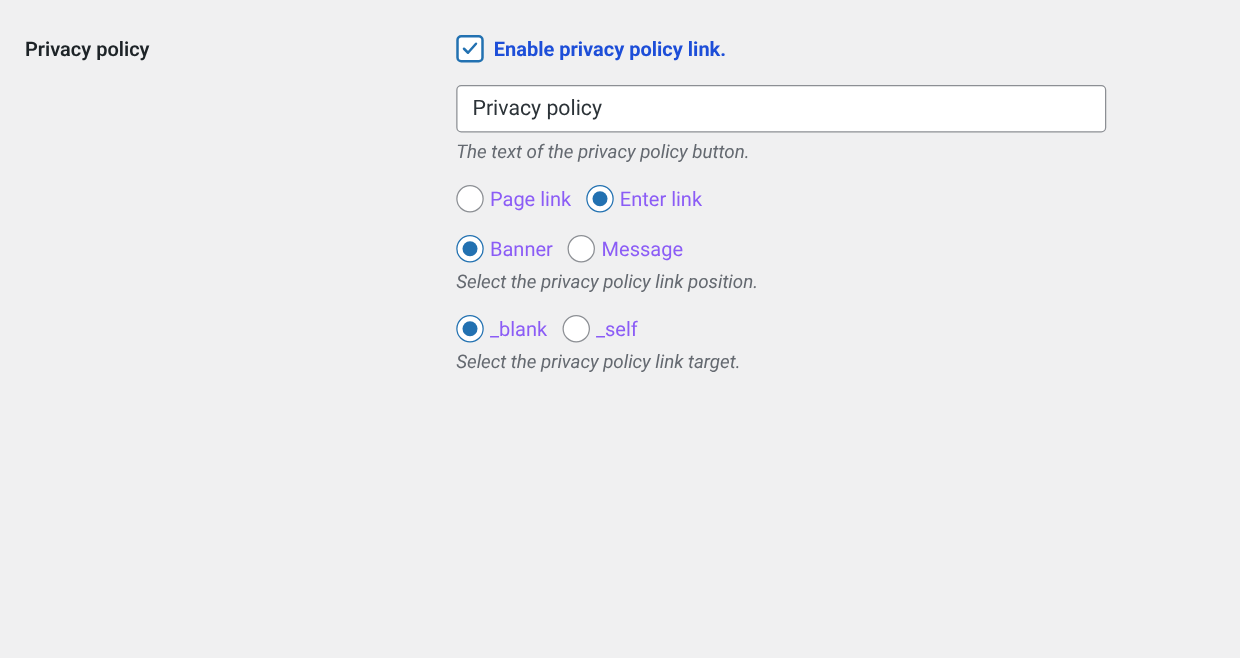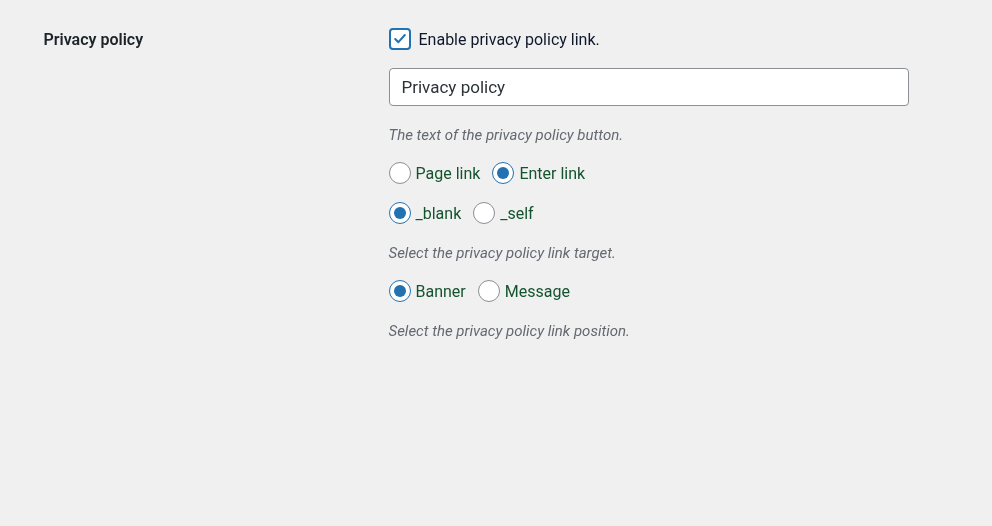--- a/index.html
+++ b/index.html
@@ -10,21 +10,20 @@
     body {
       font-family: -apple-system, BlinkMacSystemFont, "Segoe UI", Roboto, sans-serif;
       font-size: 15px;
       color: #1d2327;
       background: #f0f0f1;
       padding: 28px 20px;
     }
     .form-row {
       display: flex;
       align-items: flex-start;
-      justify-content: center;
     }
     .label-col {
       width: 345px;
       flex-shrink: 0;
       font-weight: 600;
       font-size: 16px;
       padding-top: 2px;
       color: #1d2327;
     }
     .field-col {
@@ -32,21 +31,22 @@
       max-width: 560px;
     }
     .field-block {
       margin-bottom: 18px;
     }
     .checkbox-row {
       display: flex;
       align-items: center;
       gap: 8px;
       font-size: 16px;
-      color: #0f172a;
+      color: #1d4ed8;
+      font-weight: bold;
     }
     .checkbox {
       width: 22px;
       height: 22px;
       border: 2px solid #2271b1;
       border-radius: 4px;
       display: inline-flex;
       align-items: center;
       justify-content: center;
       background: #fff;
@@ -64,28 +64,28 @@
       border: 1px solid #8c8f94;
       border-radius: 4px;
       background: #fff;
       color: #2c3338;
       font-family: inherit;
     }
     .description {
       font-style: italic;
       color: #646970;
       font-size: 15px;
-      margin-top: 20px;
+      margin-top: 6px;
     }
     .radio-group {
       display: flex;
       align-items: center;
       gap: 6px;
       font-size: 16px;
-      color: #14532d;
+      color: #8b5cf6;
     }
     .radio-item {
       display: inline-flex;
       align-items: center;
       gap: 5px;
       margin-right: 6px;
     }
     .radio {
       width: 22px;
       height: 22px;
@@ -144,38 +144,38 @@
           <span>Enter link</span>
         </label>
       </div>
     </div>
 
 
     <div class="field-block">
       <div class="radio-group">
         <label class="radio-item">
           <span class="radio checked"></span>
+          <span>Banner</span>
+        </label>
+        <label class="radio-item">
+          <span class="radio"></span>
+          <span>Message</span>
+        </label>
+      </div>
+      <p class="description">Select the privacy policy link position.</p>
+    </div>
+
+    <div class="field-block">
+      <div class="radio-group">
+        <label class="radio-item">
+          <span class="radio checked"></span>
           <span>_blank</span>
         </label>
         <label class="radio-item">
           <span class="radio"></span>
           <span>_self</span>
         </label>
       </div>
       <p class="description">Select the privacy policy link target.</p>
     </div>
 
-    <div class="field-block">
-      <div class="radio-group">
-        <label class="radio-item">
-          <span class="radio checked"></span>
-          <span>Banner</span>
-        </label>
-        <label class="radio-item">
-          <span class="radio"></span>
-          <span>Message</span>
-        </label>
-      </div>
-      <p class="description">Select the privacy policy link position.</p>
-    </div>
-
   </div>
 </div>
 
 </body></html>

